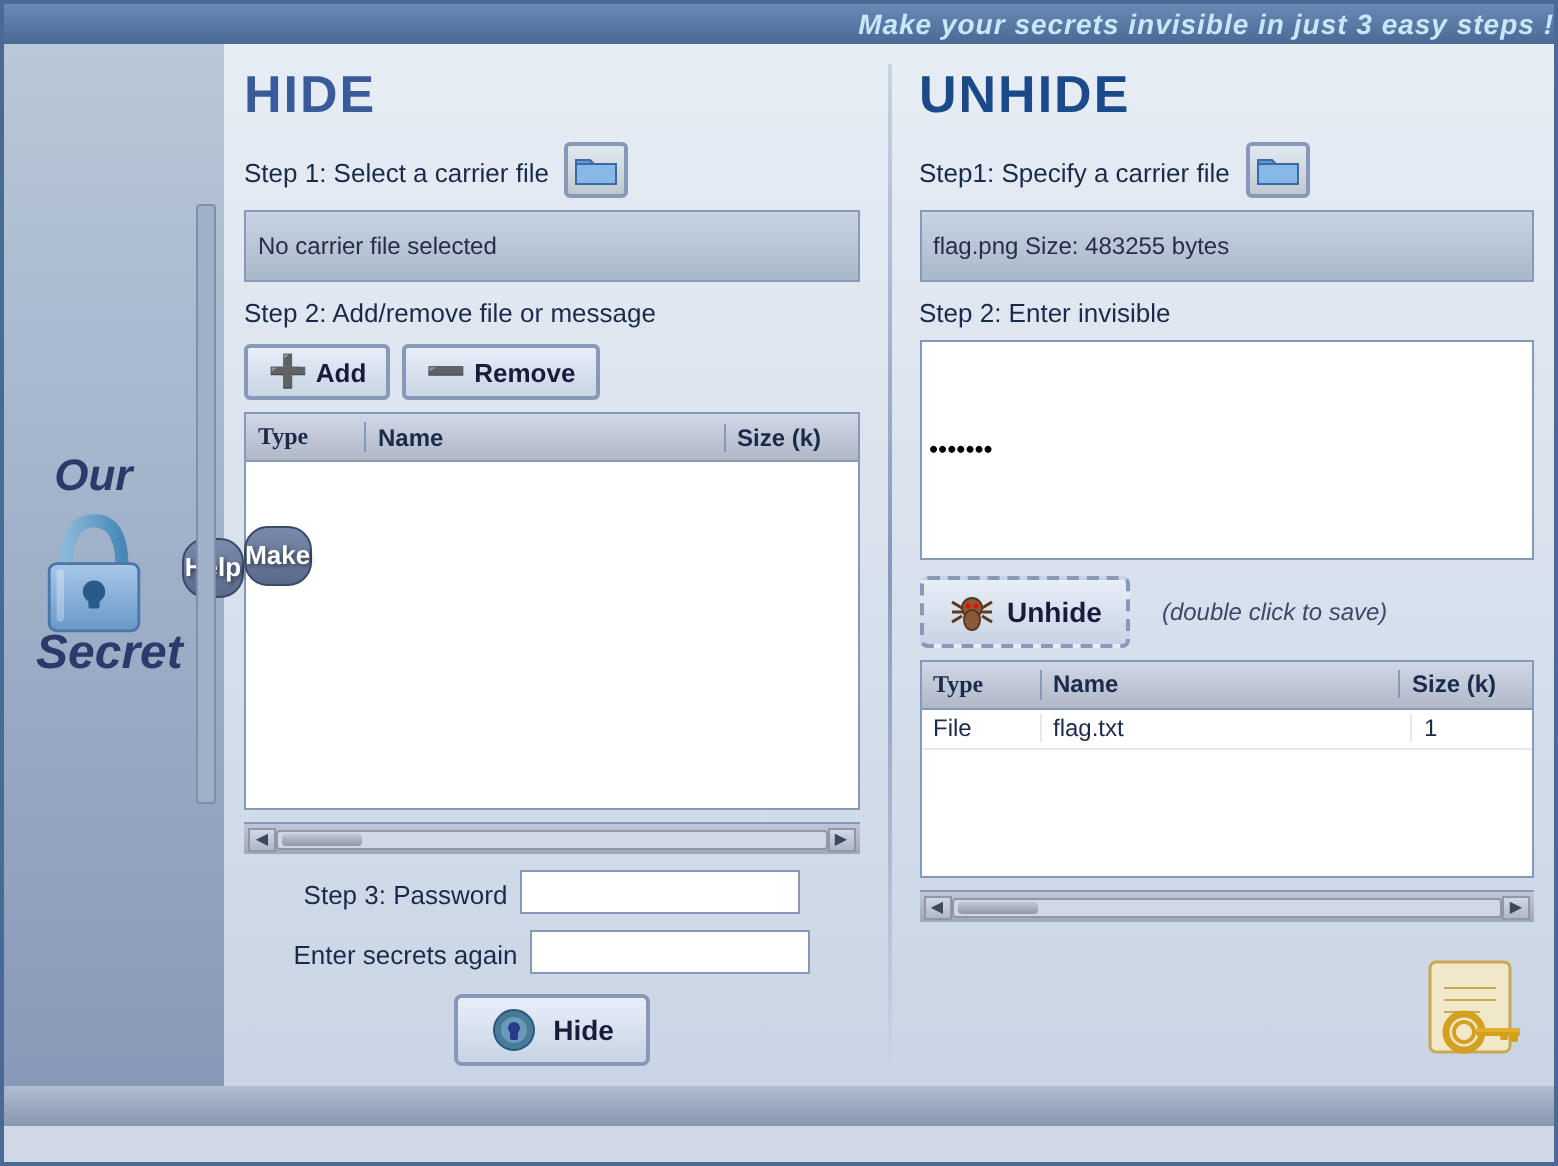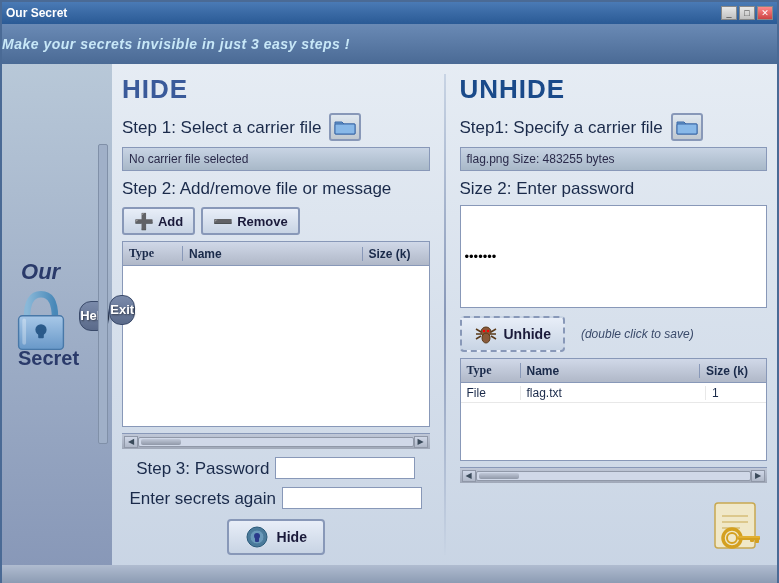--- a/index.html
+++ b/index.html
@@ -46,25 +46,25 @@
     
     .app-container {
       display: flex;
       flex-direction: column;
       height: 561px;
       background: linear-gradient(to bottom, #e8eef5, #c8d4e4);
     }
 
     
     .header-bar {
-      height: 40px;
+      height: 20px;
       background: linear-gradient(to bottom, #6a8ab5, #4a6a95);
       display: flex;
       align-items: center;
-      justify-content: flex-start;
+      justify-content: flex-end;
       color: #c8e8f8;
       font-size: 14px;
       font-style: italic;
       font-weight: bold;
       letter-spacing: 0.5px;
     }
 
     
     .main-layout {
       display: flex;
@@ -146,21 +146,21 @@
 
     .panel-title {
       font-size: 26px;
       font-weight: bold;
       color: #3a5a9a;
       letter-spacing: 1px;
       margin-bottom: 2px;
     }
 
     .step-label {
-      font-size: 17px;
+      font-size: 13px;
       color: #1a2a4a;
       margin-top: 2px;
     }
 
     .file-select-row {
       display: flex;
       align-items: center;
       gap: 8px;
     }
 
@@ -171,21 +171,21 @@
       border: 2px solid #8898b8;
       border-radius: 3px;
       cursor: pointer;
       display: flex;
       align-items: center;
       justify-content: center;
       font-size: 18px;
     }
 
     .file-status-bar {
-      height: 24px;
+      height: 36px;
       background: linear-gradient(to bottom, #c8d4e4, #a8b8c8);
       border: 1px solid #8898b8;
       display: flex;
       align-items: center;
       padding: 0 6px;
       font-size: 12px;
       color: #2a2a4a;
     }
 
     .add-remove-row {
@@ -399,28 +399,20 @@
     .bottom-area {
       height: 20px;
       background: linear-gradient(to bottom, #b0bcd0, #8898b0);
     }
   </style>
 </head>
 <body>
 
 <div class="app-wrapper">
 
-  <div class="title-bar">
-    <span class="title-bar-text">Our Secret</span>
-    <div class="title-bar-controls">
-      <div class="title-bar-btn">_</div>
-      <div class="title-bar-btn">□</div>
-      <div class="title-bar-btn" style="background:linear-gradient(to bottom,#f88,#c44);color:white;">✕</div>
-    </div>
-  </div>
 
   <div class="app-container">
 
     <div class="header-bar">
       <span>Make your secrets invisible in just 3 easy steps !</span>
     </div>
 
     <div class="main-layout" style="position:relative;">
 
       <div class="sidebar">
@@ -446,29 +438,29 @@
               <path d="M15 35 Q15 10 30 10 Q45 10 45 35" fill="none" stroke="url(#lockShackle)" stroke-width="7" stroke-linecap="round"></path>
 
               <rect x="6" y="33" width="48" height="36" rx="4" fill="url(#lockBody)" stroke="#4878a8" stroke-width="1.5"></rect>
 
               <circle cx="30" cy="48" r="6" fill="#2a5a8a"></circle>
               <rect x="27" y="48" width="6" height="9" rx="1" fill="#2a5a8a"></rect>
 
               <rect x="10" y="36" width="4" height="28" rx="2" fill="rgba(255,255,255,0.3)"></rect>
             </svg>
           </div>
-          <span style="font-size:20px;font-weight:bold;color:#2a3a6a;margin-top:-8px;margin-left:16px;">Secret</span>
+          <span style="font-size:24px;font-weight:bold;color:#2a3a6a;font-style:italic;margin-top:-8px;margin-left:16px;">Secret</span>
         </div>
 
         <div class="sidebar-scroll"></div>
 
         <div class="sidebar-spacer"></div>
 
         <div class="sidebar-btn">Help</div>
-        <div class="sidebar-btn" style="margin-bottom:20px;">Exit</div>
+        <div class="sidebar-btn" style="margin-bottom:20px;">Make</div>
       </div>
 
       <div class="content-area">
 
         <div class="panel">
           <div class="panel-title">HIDE</div>
 
           <div class="file-select-row">
             <span class="step-label">Step 1: Select a carrier file</span>
             <div class="folder-btn">
@@ -546,21 +538,21 @@
             <div class="folder-btn">
               <svg width="22" height="18" viewBox="0 0 22 18">
                 <path d="M1 4 L1 16 L21 16 L21 6 L10 6 L8 4 Z" fill="#6898c8" stroke="#3a68a8" stroke-width="1"></path>
                 <rect x="1" y="6" width="20" height="10" rx="1" fill="#88b8e8" stroke="#3a68a8" stroke-width="1"></rect>
               </svg>
             </div>
           </div>
 
           <div class="file-status-bar">flag.png   Size: 483255 bytes</div>
 
-          <span class="step-label">Size 2: Enter password</span>
+          <span class="step-label">Step 2: Enter invisible</span>
 
           <input class="password-input" type="password" value="•••••••" style="max-width: 100%; width: 100%;">
 
           <div class="unhide-row">
             <button class="unhide-btn">
 
               <svg width="24" height="24" viewBox="0 0 24 24">
                 <circle cx="12" cy="10" r="5" fill="#8a5a3a" stroke="#5a3a1a" stroke-width="1"></circle>
                 <ellipse cx="12" cy="16" rx="4" ry="5" fill="#8a5a3a" stroke="#5a3a1a" stroke-width="1"></ellipse>
 

